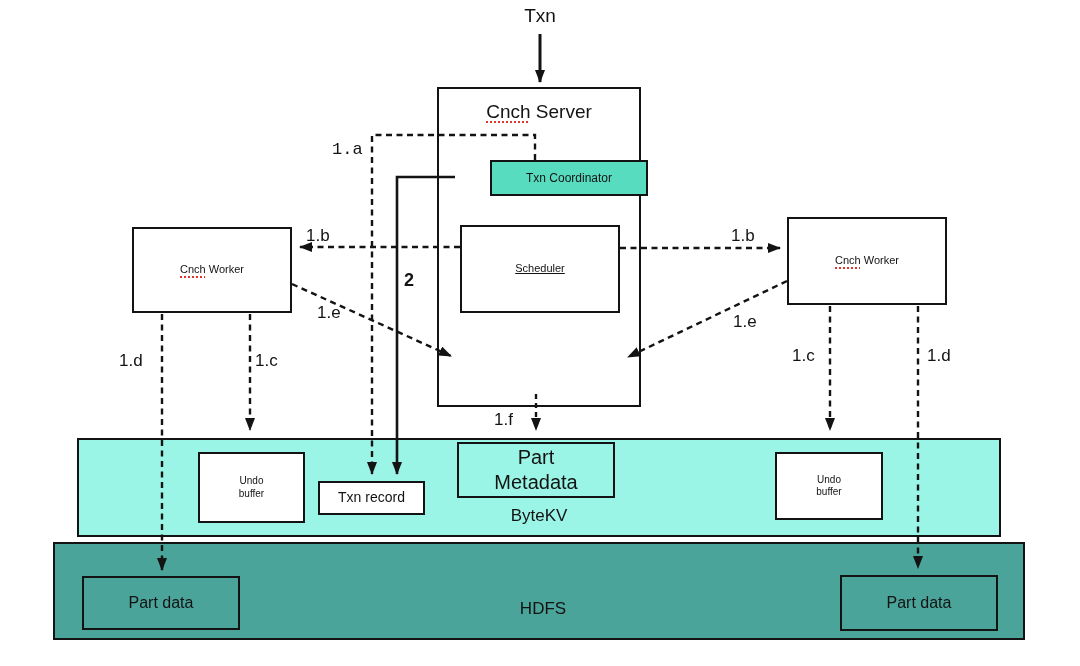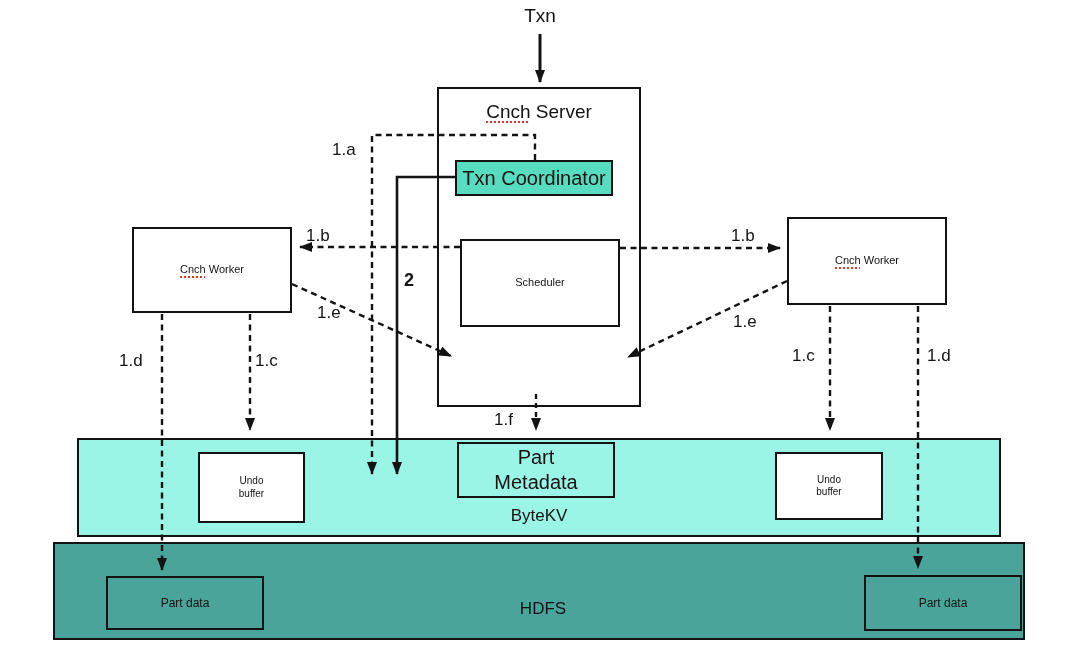--- a/index.html
+++ b/index.html
@@ -12,34 +12,34 @@
     border:2px solid #131313; background:#ffffff;
     display:flex; align-items:center; justify-content:center;
     text-align:center; line-height:1.25;
   }
   .box.fill-none { background:transparent; }
   .band {
     position:absolute; box-sizing:border-box; border:2px solid #131313;
   }
   .band-bytekv { background:var(--bytekv-fill); }
   .band-hdfs   { background:var(--hdfs-fill); }
-  .coordinator { background:var(--coordinator-fill); font-size:20px; }
+  .coordinator { background:var(--coordinator-fill); font-size:12px;margin-left:35px; }
   .metacache {
     background:var(--metadata-cache-fill); color:#ffffff; border:none;
     border-radius:16px; font-size:17px;
   }
   .server-title {
     position:absolute; top:11px; left:0; right:0; text-align:center;
     font-size:19px;
   }
   .worker, .scheduler { font-size:11px; }
   .small-box  { font-size:10px; }
   .tiny-box   { font-size:14px; }
   .pm-box     { font-size:20px; }
-  .pd-box     { font-size:12px;margin-left:24px; }
+  .pd-box     { font-size:16px; }
   .band-label {
     position:absolute; left:0; right:0; text-align:center; font-size:17px;
   }
   .misspell {
     text-decoration: underline dotted #e0352b;
     text-decoration-thickness:1.5px;
     text-underline-offset:3px;
   }
   .edge-label { position:absolute; font-size:17px; white-space:nowrap; }
   .edge-label.bold { font-weight:bold; font-size:18px; }
@@ -65,21 +65,21 @@
     <div class="server-title">
       <span class="misspell">Cnch</span>
       <span>Server</span>
     </div>
   </div>
 
   <div class="box coordinator" style="left:455px; top:160px; width:158px; height:36px;">
       <span>Txn Coordinator</span>
     </div>
 
-  <div class="box scheduler" style="left:460px; top:239px; width:160px; height:88px;">
+  <div class="box scheduler" style="left:460px; top:225px; width:160px; height:88px;text-decoration:underline;">
       <span>Scheduler</span>
     </div>
 
 
   <div class="box worker" style="left:132px; top:227px; width:160px; height:86px;">
     <div>
       <span class="misspell">Cnch</span>
       <span>Worker</span>
     </div>
   </div>
@@ -91,20 +91,23 @@
     </div>
   </div>
 
   <div class="box small-box" style="left:198px; top:452px; width:107px; height:71px;">
     <div>
       <span class="stack">Undo</span>
       <span class="stack">buffer</span>
     </div>
   </div>
 
+  <div class="box tiny-box" style="left:318px; top:481px; width:107px; height:34px;">
+      <span>Txn record</span>
+    </div>
 
   <div class="box fill-none pm-box" style="left:457px; top:442px; width:158px; height:56px;">
     <div>
       <span class="stack">Part</span>
       <span class="stack">Metadata</span>
     </div>
   </div>
 
   <div class="box small-box" style="left:775px; top:452px; width:108px; height:68px;">
     <div>
@@ -149,21 +152,21 @@
     <path d="M830,306 L830,430" stroke="#131313" stroke-width="2.4" fill="none" stroke-dasharray="6 4.5" marker-end="url(#arr)"></path>
 
     <path d="M918,306 L918,568" stroke="#131313" stroke-width="2.4" fill="none" stroke-dasharray="6 4.5" marker-end="url(#arr)"></path>
 
     <path d="M536,394 L536,430" stroke="#131313" stroke-width="2.4" fill="none" stroke-dasharray="5 4" marker-end="url(#arr)"></path>
   </svg>
 
   <div class="lbl-layer">
     <div class="txn-top" style="left:540px; top:5px;">Txn</div>
 
-    <div class="edge-label" style="left:332px; top:140px;">1.a</div>
+    <div class="edge-label" style="left:332px; top:140px;font-family:Liberation Mono, monospace;">1.a</div>
 
     <div class="edge-label bold" style="left:404px; top:270px;">2</div>
 
     <div class="edge-label" style="left:306px; top:226px;">1.b</div>
     <div class="edge-label" style="left:731px; top:226px;">1.b</div>
 
     <div class="edge-label" style="left:317px; top:303px;">1.e</div>
     <div class="edge-label" style="left:733px; top:312px;">1.e</div>
 
     <div class="edge-label" style="left:119px; top:351px;">1.d</div>

